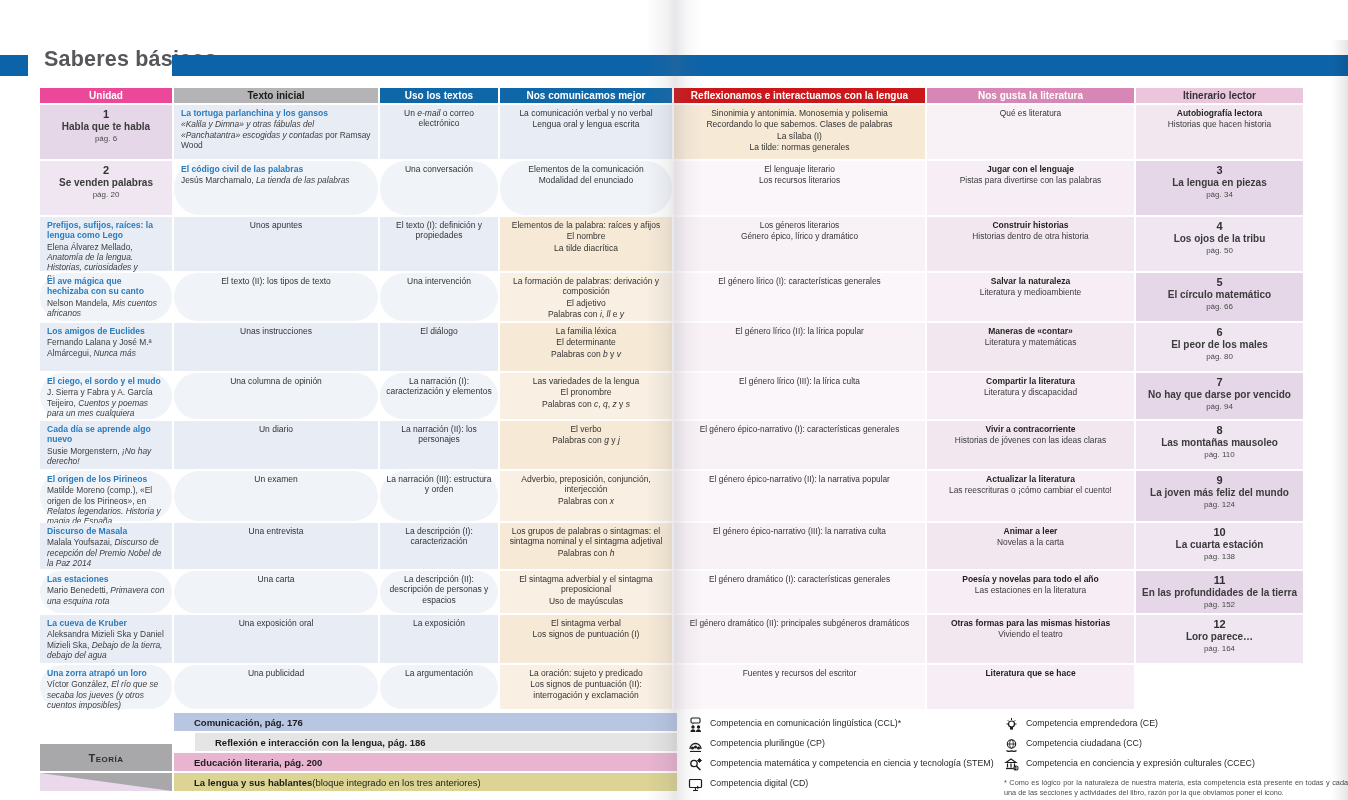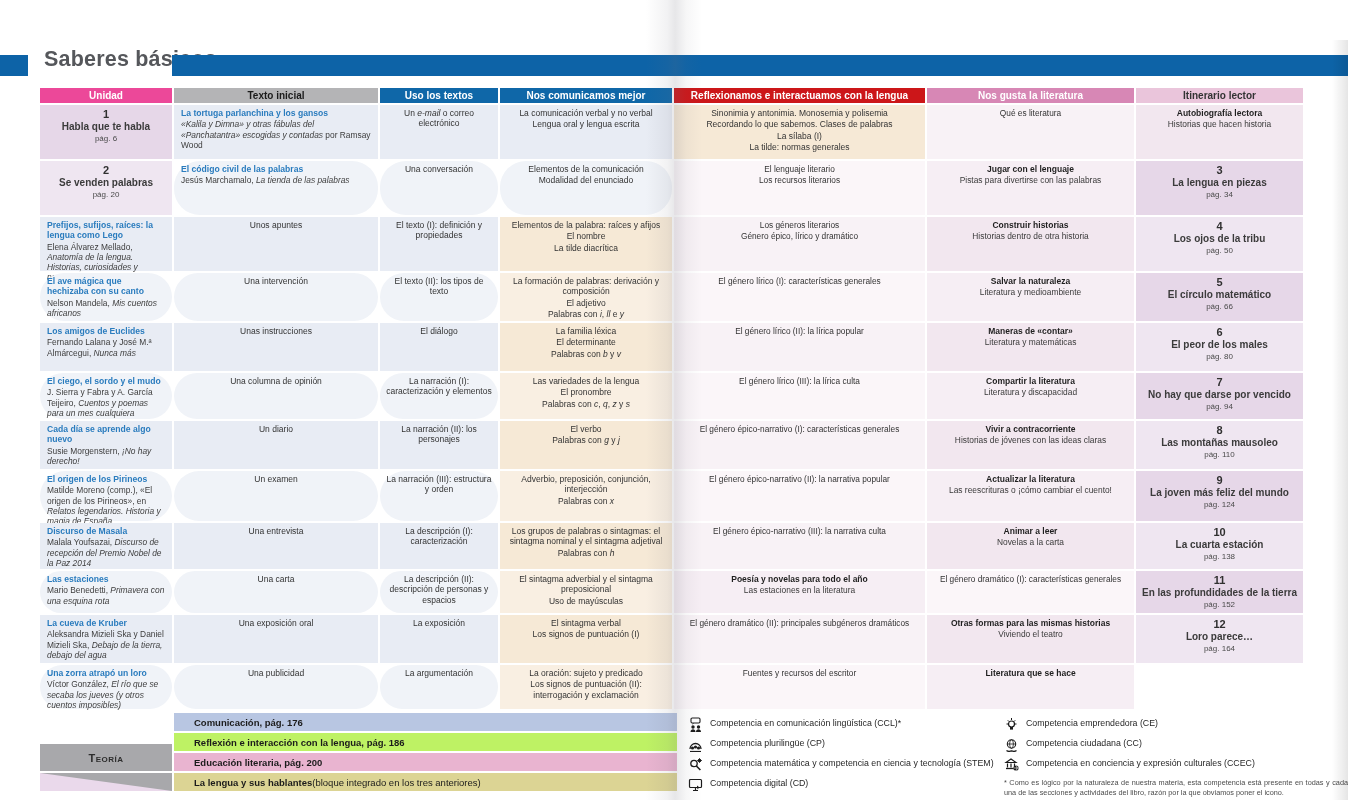--- a/index.html
+++ b/index.html
@@ -160,24 +160,24 @@
       </div>
       <div class="td unit c-unit-e">
         <div class="u-num">4</div>
         <div class="u-name">Los ojos de la tribu</div>
         <div class="u-page">pág. 50</div>
       </div>
       <div class="td texto c-blue-e">
         <div class="t-title">El ave mágica que hechizaba con su canto</div>
         <div class="t-src">Nelson Mandela, <i>Mis cuentos africanos</i></div>
       </div>
+      <div class="td c-blue-e">
+        <div>El texto (II): los tipos de texto</div>
+      </div>
       <div class="td c-blue-e">Una intervención</div>
-      <div class="td c-blue-e">
-        <div>El texto (II): los tipos de texto</div>
-      </div>
       <div class="td reflex c-cream-e">
         <div>La formación de palabras: derivación y composición</div>
         <div>El adjetivo</div>
         <div>Palabras con <i>i</i>, <i>ll</i> e <i>y</i></div>
       </div>
       <div class="td lit c-lit-e">
         <div>El género lírico (I): características generales</div>
       </div>
       <div class="td c-itin-e">
         <div class="itin-title">Salvar la naturaleza</div>
@@ -315,26 +315,26 @@
         <div class="t-src">Mario Benedetti, <i>Primavera con una esquina rota</i></div>
       </div>
       <div class="td c-blue-e">Una carta</div>
       <div class="td c-blue-e">
         <div>La descripción (II): descripción de personas y espacios</div>
       </div>
       <div class="td reflex c-cream-e">
         <div>El sintagma adverbial y el sintagma preposicional</div>
         <div>Uso de mayúsculas</div>
       </div>
+      <div class="td lit c-lit-e">
+        <div>El género dramático (I): características generales</div>
+      </div>
       <div class="td c-itin-e">
         <div class="itin-title">Poesía y novelas para todo el año</div>
         <div class="itin-sub">Las estaciones en la literatura</div>
-      </div>
-      <div class="td lit c-lit-e">
-        <div>El género dramático (I): características generales</div>
       </div>
       <div class="td unit c-unit-o">
         <div class="u-num">11</div>
         <div class="u-name">En las profundidades de la tierra</div>
         <div class="u-page">pág. 152</div>
       </div>
       <div class="td texto c-blue-o">
         <div class="t-title">La cueva de Kruber</div>
         <div class="t-src">Aleksandra Mizieli Ska y Daniel Mizieli Ska, <i>Debajo de la tierra, debajo del agua</i></div>
       </div>
@@ -377,21 +377,21 @@
         <div class="itin-title">Literatura que se hace</div>
       </div>
     </div>
 
   <div class="teoria" id="teoria">
     <div class="teoria-label">Teoría</div>
     <div class="teoria-tri"></div>
   <div class="band" style="background: rgb(184, 198, 226); grid-column: 2;">
         <b>Comunicación, pág. 176</b>
       </div>
-      <div class="band" style="background: #bef264; grid-column: 2;">
+      <div class="band" style="background: #e5e5e5; grid-column: 2; margin-left: 21px;">
         <b>Reflexión e interacción con la lengua, pág. 186</b>
       </div>
       <div class="band" style="background: rgb(233, 180, 208); grid-column: 2;">
         <b>Educación literaria, pág. 200</b>
       </div>
       <div class="band" style="background: rgb(220, 212, 148); grid-column: 2;">
         <b>La lengua y sus hablantes</b>
         <span> (bloque integrado en los tres anteriores)</span>
       </div>
     </div>

